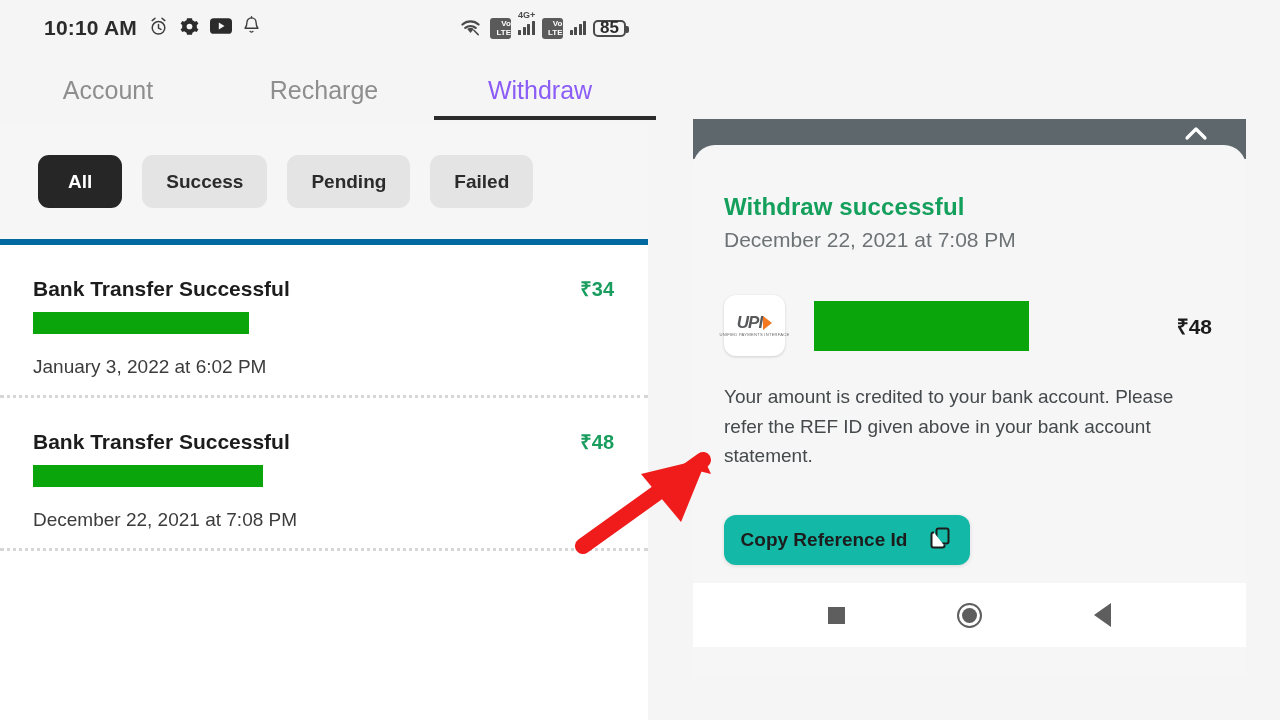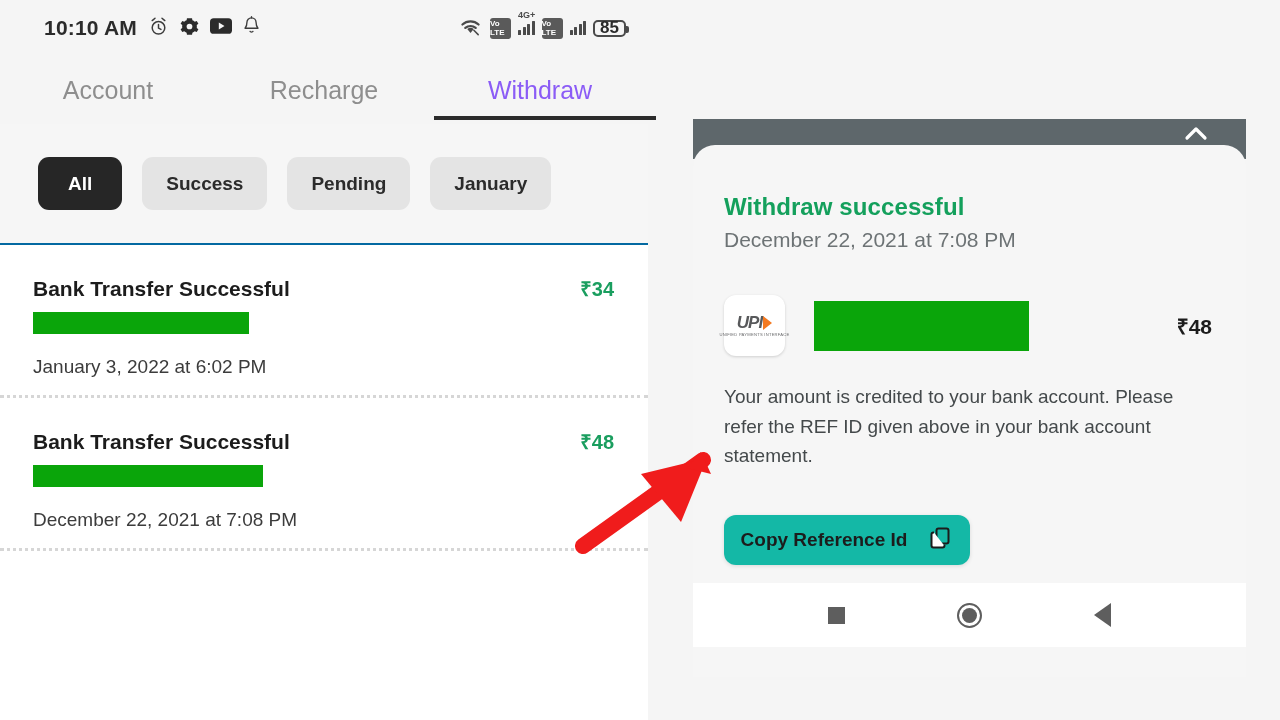--- a/index.html
+++ b/index.html
@@ -21,21 +21,21 @@
     display:flex; align-items:center; justify-content:space-between;
     padding:0 22px 0 44px;
   }
   .sb-left { display:flex; align-items:center; gap:11px; }
   .sb-time { font-size:21px; font-weight:bold; color:#2b2b2b; letter-spacing:.2px; }
   .sb-right { display:flex; align-items:center; gap:7px; }
   .sb-ico { display:block; }
   .volte-badge {
     width:21px; height:21px; background:#5a5a5a; border-radius:3px; color:#fff;
     font-size:8px; font-weight:bold; line-height:9px;
-    display:flex; flex-direction:column; align-items:flex-start; justify-content:center;
+    display:flex; flex-direction:column; align-items:flex-end; justify-content:center;
   }
   .net-group { display:flex; align-items:flex-end; gap:1px; position:relative; }
   .net-label { position:absolute; top:-11px; left:0; font-size:9px; font-weight:bold; color:#4a4a4a; }
   .bars { display:flex; align-items:flex-end; gap:1.5px; }
   .bars i { display:block; width:3px; background:#4a4a4a; border-radius:.5px; }
   .bars i:nth-child(1){height:5px;} .bars i:nth-child(2){height:8px;}
   .bars i:nth-child(3){height:11px;} .bars i:nth-child(4){height:14px;}
   .battery {
     width:33px; height:17px; border:2px solid #4a4a4a; border-radius:5px;
     display:flex; align-items:center; justify-content:center;
@@ -56,21 +56,21 @@
   }
   .tab.active { color:#8b5cf6; }
   .tab.active:after {
     content:""; position:absolute; bottom:4px; left:2px; right:-8px;
     height:4px; background:#2b2b2b;
   }
 
   #filter-bar {
     position:absolute; left:0; top:124px; width:648px; height:121px;
     background:#f6f6f6; display:flex; align-items:center; gap:20px; padding-left:38px;
-    border-bottom:2px solid #0369a1;
+    border-bottom:6px solid #0369a1;
   }
   .chip {
     height:53px; border-radius:11px; display:flex; align-items:center; justify-content:center;
     padding:0 24px; font-size:19px; font-weight:bold; background:#e4e4e4; color:#2b2b2b;
   }
   .chip.selected { background:#262626; color:#ffffff; padding:0 30px; }
 
   #txn-list { position:absolute; left:0; top:245px; width:648px; height:475px; background:#fff; }
   .txn { position:relative; height:153px; padding:30px 0 0 33px; }
   .txn-top { display:flex; align-items:baseline; }
@@ -218,21 +218,21 @@
     <div id="tabs">
       <div class="tab">Account</div>
       <div class="tab">Recharge</div>
       <div class="tab active">Withdraw</div>
     </div>
 
     <div id="filter-bar">
       <div class="chip selected">All</div>
       <div class="chip">Success</div>
       <div class="chip">Pending</div>
-      <div class="chip">January</div>
+      <div class="chip">Failed</div>
     </div>
 
     <div id="txn-list">
       <div class="txn">
         <div class="txn-top">
           <span class="txn-title">Bank Transfer Successful</span>
           <span class="txn-amt">₹34</span>
         </div>
         <div class="redact" style="width:216px"></div>
         <div class="txn-date">January 3, 2022 at 6:02 PM</div>

